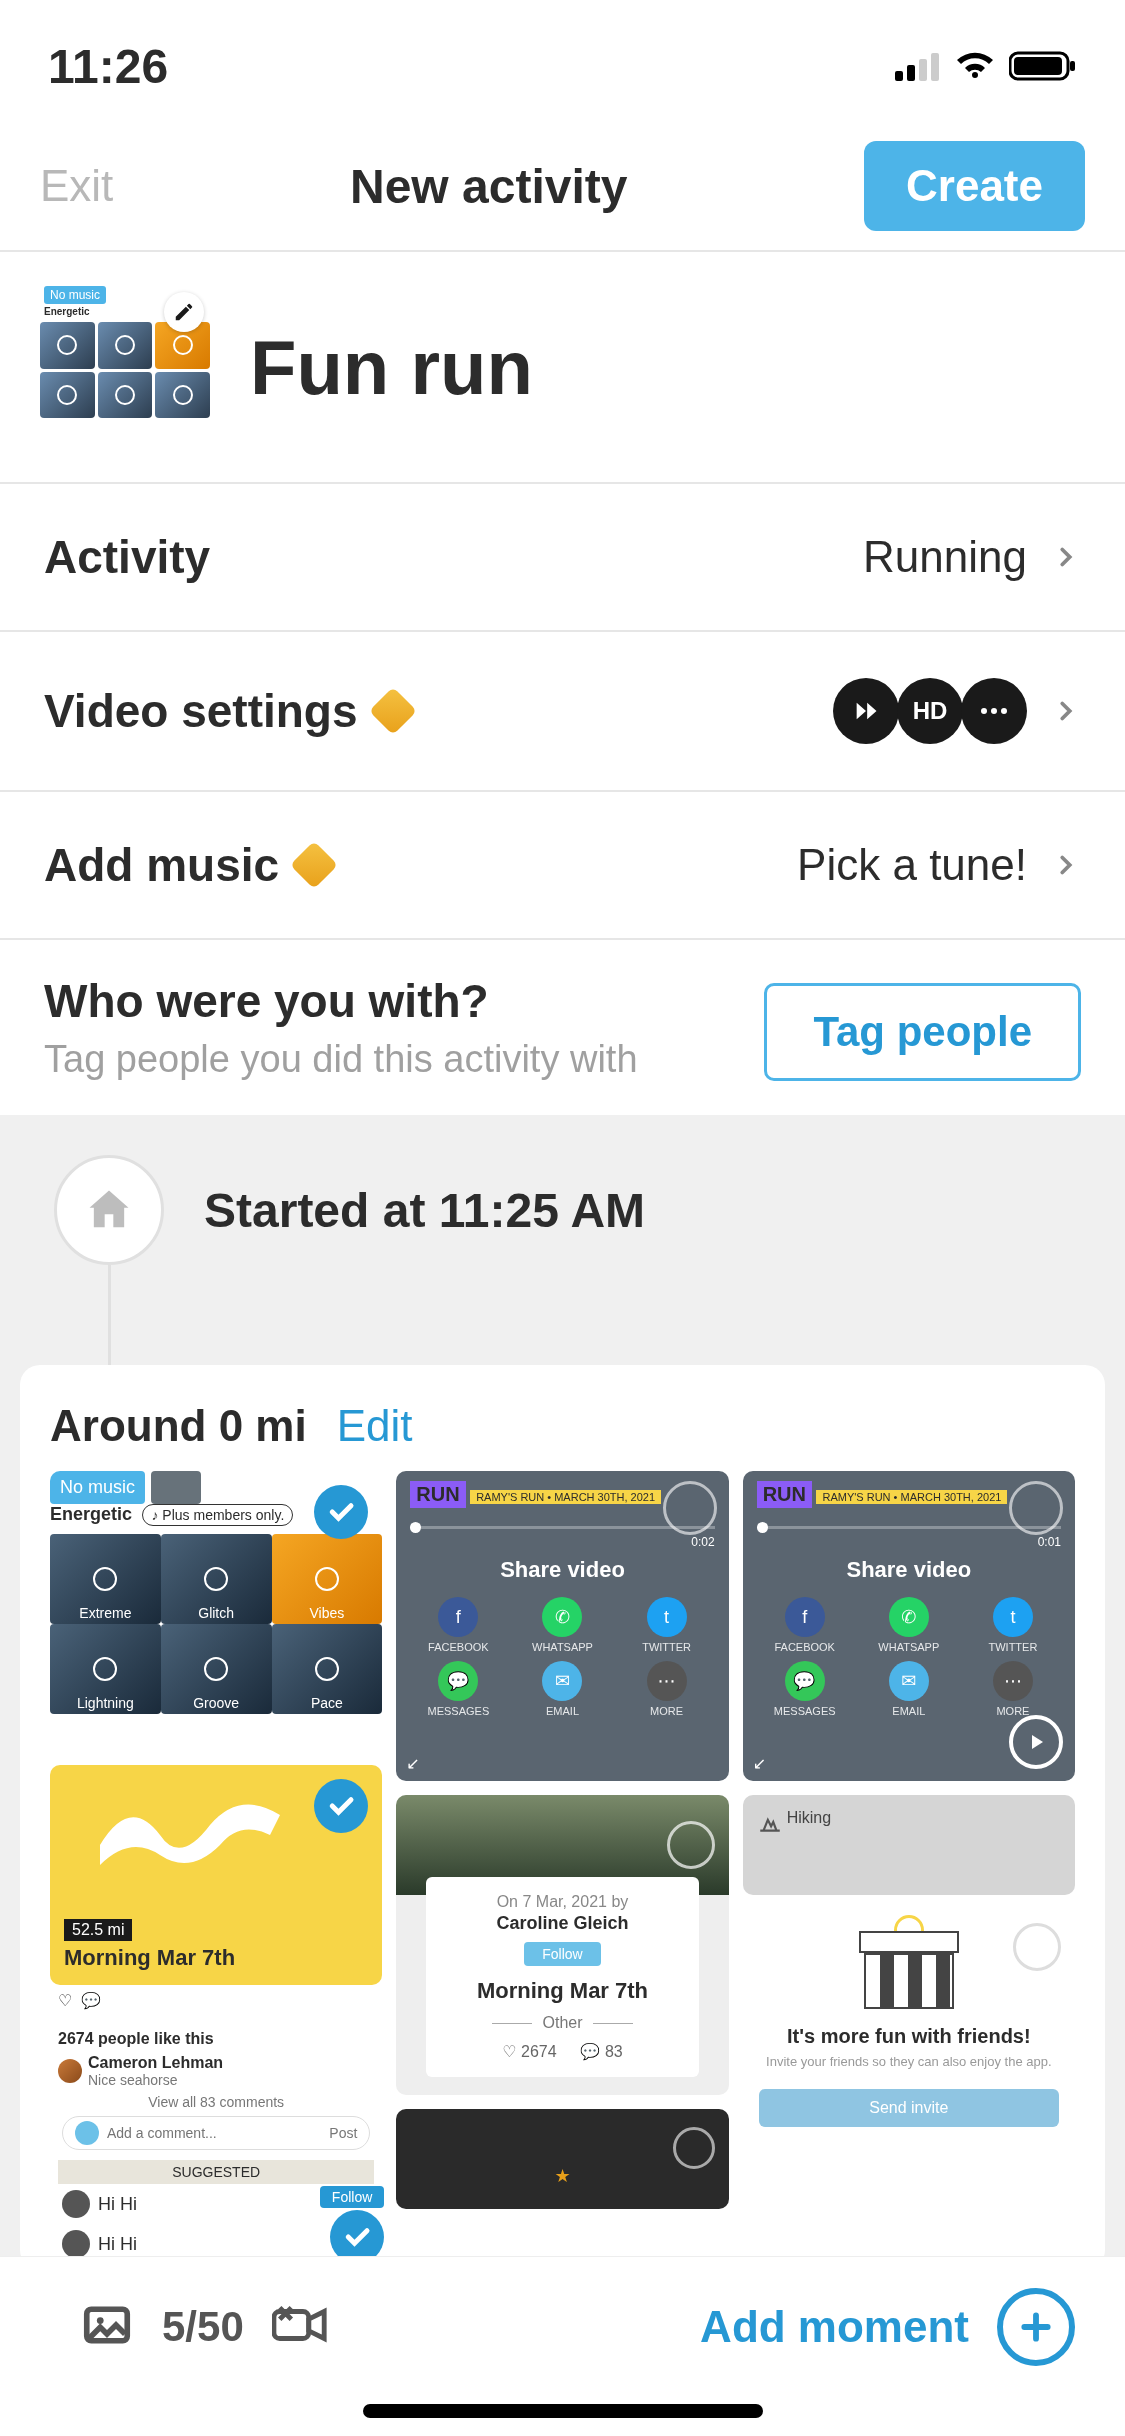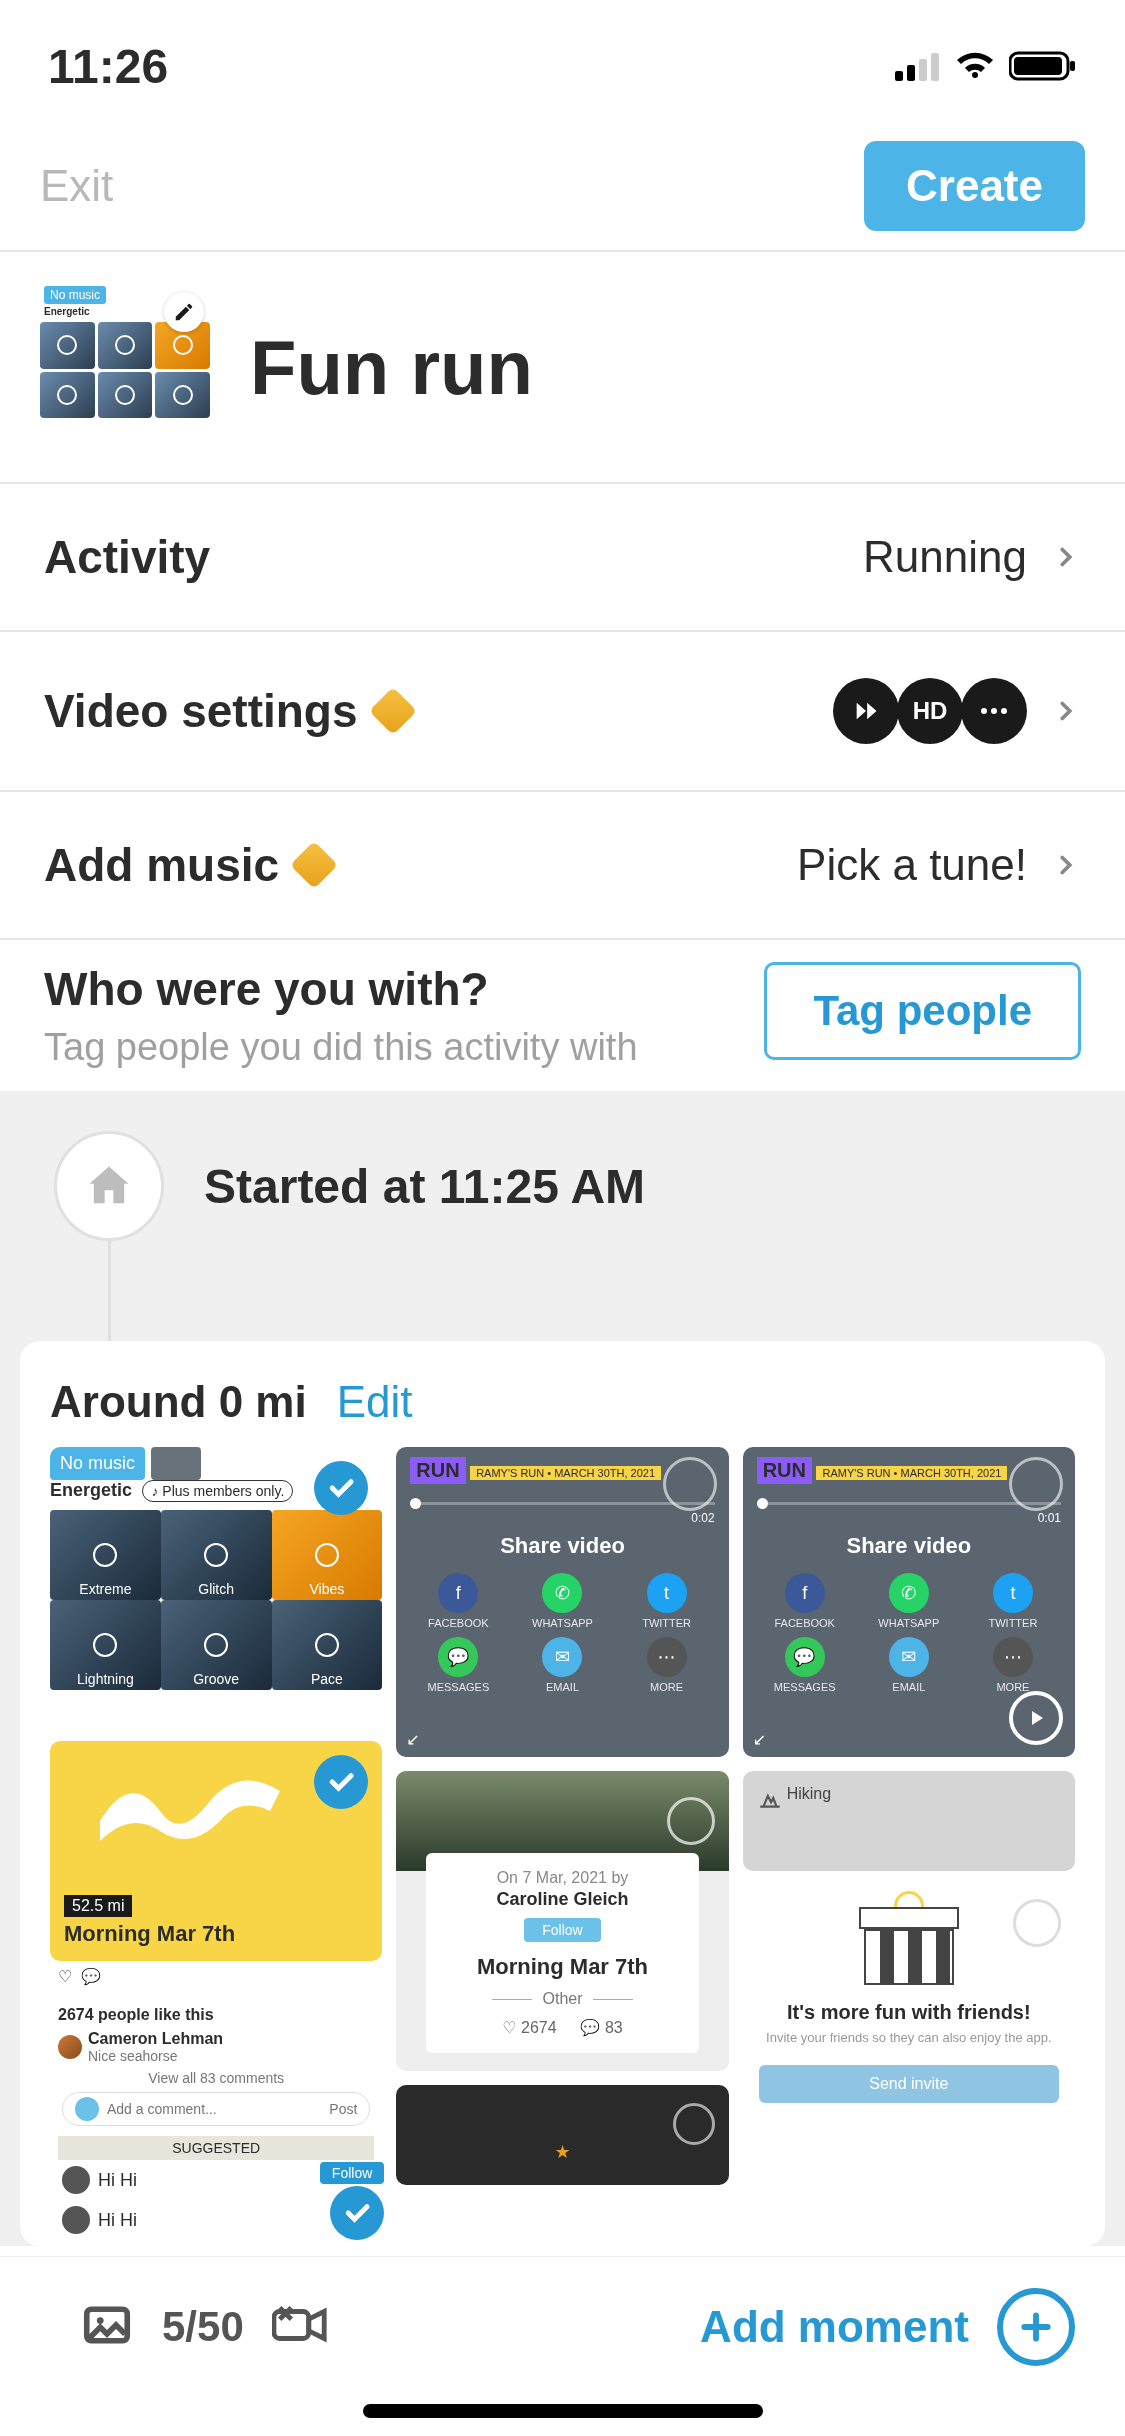--- a/index.html
+++ b/index.html
@@ -82,22 +82,22 @@
     border-radius: 6px;
   }
   .setting-value { display: flex; align-items: center; gap: 24px; }
   .setting-value-text { font-size: 44px; font-weight: 500; color: #2c2c2c; }
   .chevron { color: #888; font-size: 44px; }
   .video-icons { display: flex; gap: 0; }
   .vicon { width: 66px; height: 66px; background: #1a1a1a; border-radius: 50%; display:flex; align-items:center; justify-content:center; color:#fff; font-size:24px; font-weight:700; }
   .vicon + .vicon { margin-left: -2px; }
 
   .tag-row {
-    display: flex; align-items: flex-start; justify-content: space-between;
-    padding: 22px 44px;
+    display: flex; align-items: flex-end; justify-content: space-between;
+    padding: 34px 44px;
   }
   .tag-left { display: flex; flex-direction: column; gap: 10px; }
   .tag-title { font-size: 46px; font-weight: 800; }
   .tag-sub { font-size: 38px; color: #a0a0a0; }
   .tag-button {
     background: #fff; border: 3px solid #4db4e8; color: #2698d4;
     font-size: 42px; font-weight: 700; padding: 22px 46px; border-radius: 10px;
   }
 
   
@@ -254,20 +254,21 @@
           <rect x="1" y="3" width="58" height="26" rx="8" fill="none" stroke="#000" stroke-width="3"></rect>
           <rect x="5" y="7" width="48" height="18" rx="4" fill="#000"></rect>
           <rect x="61" y="11" width="5" height="10" rx="2" fill="#000"></rect>
         </svg>
     </span>
   </div>
 </div>
 
 <div class="nav-bar">
   <div class="nav-exit">Exit</div>
+  <div class="nav-title">New activity</div>
   <button class="nav-create">Create</button>
 </div>
 
 <div class="title-row">
   <div class="thumb-wrap">
     <div class="thumb-header">No music</div>
     <div class="thumb-energetic">Energetic</div>
     <div class="thumb-grid">
       <div class="thumb-cell">
           <div class="play-circle"></div>

